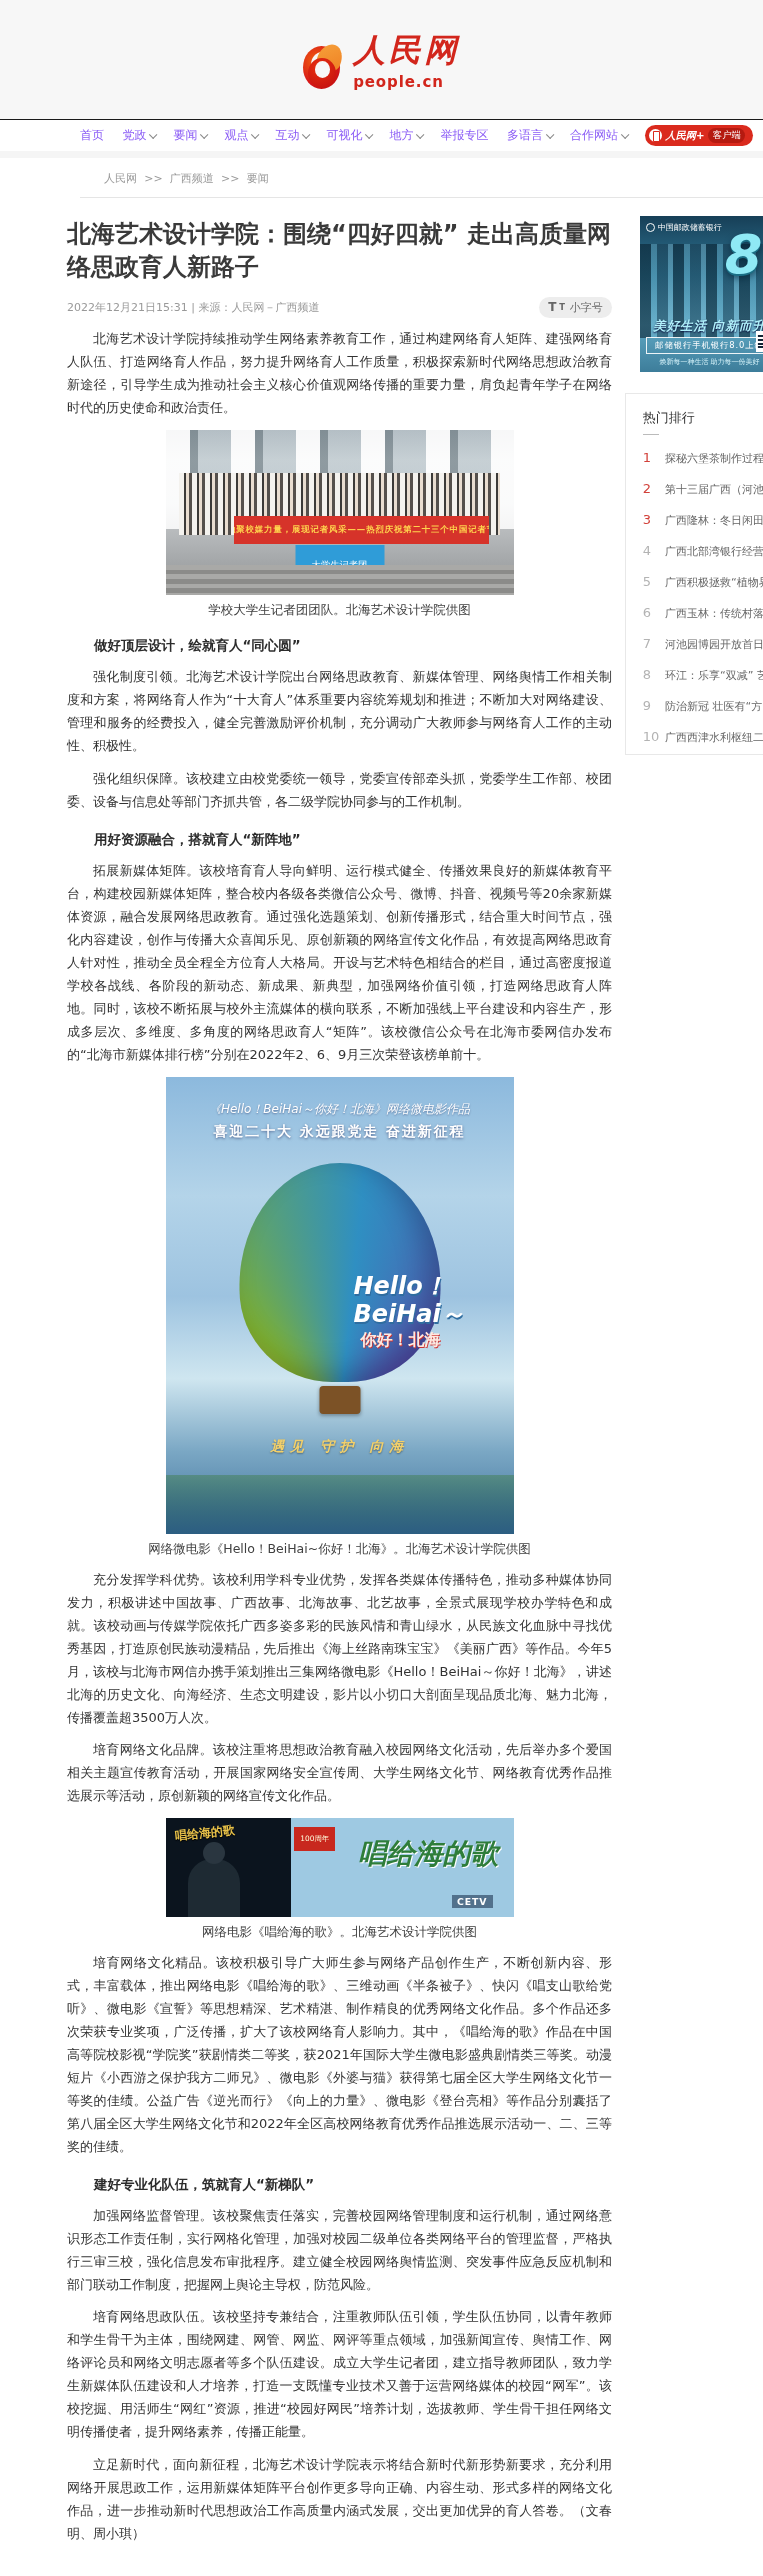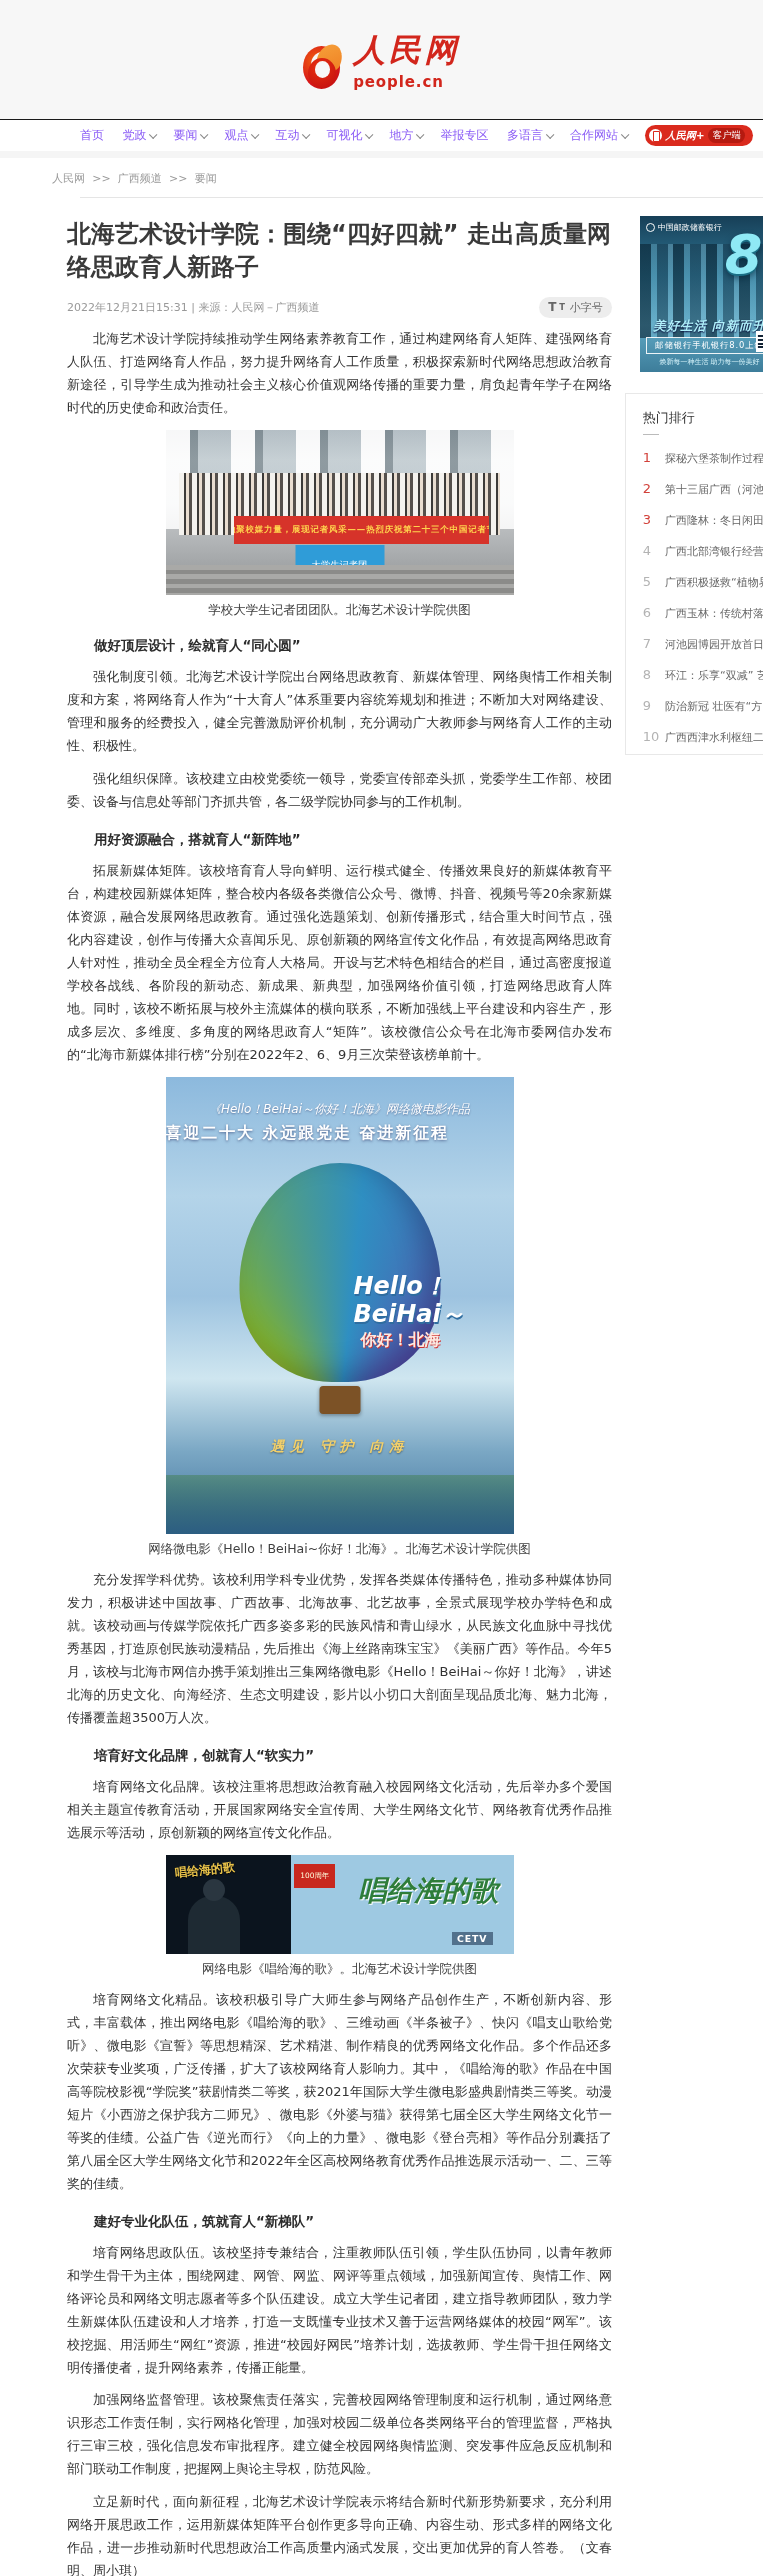--- a/index.html
+++ b/index.html
@@ -33,21 +33,21 @@
   .app-badge .phone { width:13px; height:13px; background:#fff; border-radius:50%; position:relative; }
   .app-badge .phone:after { content:""; position:absolute; left:4.2px; top:2.3px; width:4.6px; height:8.4px; border:0.9px solid #da2a1d; border-radius:0.9px; }
   .app-badge .brand { font-style:italic; font-weight:bold; }
   .app-badge .tag { background:#b51a10; border-radius:7.4px; padding:0.9px 4.6px; font-size:9.3px; }
   .nav-sep { width:0.9px; height:16.7px; background:#ddd; margin:0 9.3px; }
   .hamburger { width:16.7px; height:12px; display:flex; flex-direction:column; justify-content:space-between; cursor:pointer; }
   .hamburger i { height:1.9px; background:#222; display:block; }
   .nav-strip { height:6.5px; background:#f5f5f5; }
 
   
-  .crumb-bar { padding:13px 0 11px 52px; font-size:11px; color:#999; }
+  .crumb-bar { padding:13px 0 11px 104px; font-size:11px; color:#999; }
   .crumb-bar a { color:#999; text-decoration:none; margin:0 3.7px; cursor:pointer; }
   .crumb-bar a:first-child { margin-left:0; }
   .crumb-divider { border-bottom:0.9px solid #e5e5e5; margin-left:80px; }
 
   
   .main-wrap { display:flex; padding-left:67px; }
   .article-col { width:545px; flex:none; }
   .side-col { width:260px; flex:none; margin-left:13px; }
 
   
@@ -78,21 +78,21 @@
   .ph-group .flag { position:absolute; left:50%; transform:translateX(-50%); top:70%; width:89px; height:41px;
               background:#2f9cd8; color:#fff; font-size:9.3px; display:flex; align-items:center; justify-content:center; }
   .ph-group .steps { position:absolute; left:0; right:0; bottom:0; height:18%;
               background:repeating-linear-gradient(180deg,#a9a9a7 0 4.6px, #8b8b89 4.6px 9.3px); }
 
   
   .ph-poster { width:348px; height:457px; position:relative; overflow:hidden;
                background:linear-gradient(180deg,#8cb9dd 0%, #b4d4e9 26%, #9dc3e0 48%, #cfe6f0 66%, #7aa7c4 82%, #3e7099 100%); }
   .ph-poster .ptop1 { position:absolute; top:24px; width:100%; text-align:center; color:#fff; font-size:12px;
                font-style:italic; text-shadow:0 0.9px 1.9px rgba(0,0,60,.4); }
-  .ph-poster .ptop2 { position:absolute; top:46px; width:100%; text-align:left; color:#fff; font-size:16px; font-weight:bold;
+  .ph-poster .ptop2 { position:absolute; top:46px; width:100%; text-align:center; color:#fff; font-size:14px; font-weight:bold;
                letter-spacing:1.9px; text-shadow:0 0.9px 2.8px rgba(0,0,60,.5); }
   .balloon { position:absolute; left:50%; top:86px; transform:translateX(-50%); width:201px; height:219px;
              border-radius:50% 50% 46% 46% / 56% 56% 42% 42%;
              background:conic-gradient(from 160deg at 50% 115%, #d84b35, #f08a1d, #f5d327, #7fb12f, #2f8fc2, #5b4ba8, #c23a6d, #d84b35);
              box-shadow:inset -13px -9.3px 28px rgba(0,0,40,.25); }
   .balloon-basket { position:absolute; left:50%; top:309px; transform:translateX(-50%); width:41px; height:28px;
              background:#7c5226; border-radius:3.7px; box-shadow:0 1.9px 3.7px rgba(0,0,0,.3); }
   .ph-poster .big-en { position:absolute; top:195px; left:54%; color:#fff; font-size:24px; font-weight:bold;
              font-style:italic; text-shadow:0.9px 1.9px 0 #2f6da0; line-height:28px; }
   .ph-poster .big-cn { position:absolute; top:253px; left:56%; color:#ffe9e0; font-size:16px; font-weight:bold;
@@ -278,43 +278,42 @@
           <div class="big-en">Hello！BeiHai～</div>
           <div class="big-cn">你好！北海</div>
           <div class="slogan">遇见 守护 向海</div>
           <div class="sea"></div>
         </div>
       </div>
       <div class="figcap">网络微电影《Hello！BeiHai~你好！北海》。北海艺术设计学院供图</div>
 
       <p class="para">充分发挥学科优势。该校利用学科专业优势，发挥各类媒体传播特色，推动多种媒体协同发力，积极讲述中国故事、广西故事、北海故事、北艺故事，全景式展现学校办学特色和成就。该校动画与传媒学院依托广西多姿多彩的民族风情和青山绿水，从民族文化血脉中寻找优秀基因，打造原创民族动漫精品，先后推出《海上丝路南珠宝宝》《美丽广西》等作品。今年5月，该校与北海市网信办携手策划推出三集网络微电影《Hello！BeiHai～你好！北海》，讲述北海的历史文化、向海经济、生态文明建设，影片以小切口大剖面呈现品质北海、魅力北海，传播覆盖超3500万人次。</p>
 
-      <h2 class="sec">培育好文化品牌，创就育人“软实力”</h2>
       <p class="para">培育网络文化品牌。该校注重将思想政治教育融入校园网络文化活动，先后举办多个爱国相关主题宣传教育活动，开展国家网络安全宣传周、大学生网络文化节、网络教育优秀作品推选展示等活动，原创新颖的网络宣传文化作品。</p>
 
       <div class="figure">
         <div class="ph-movie">
           <div class="m-left">
             <div class="gold">唱给海的歌</div>
             <div class="girl"></div>
           </div>
           <div class="m-badge">100周年</div>
           <div class="m-right">
             <div class="green">唱给海的歌</div>
             <div class="station">CETV</div>
           </div>
         </div>
       </div>
       <div class="figcap">网络电影《唱给海的歌》。北海艺术设计学院供图</div>
 
       <p class="para">培育网络文化精品。该校积极引导广大师生参与网络产品创作生产，不断创新内容、形式，丰富载体，推出网络电影《唱给海的歌》、三维动画《半条被子》、快闪《唱支山歌给党听》、微电影《宣誓》等思想精深、艺术精湛、制作精良的优秀网络文化作品。多个作品还多次荣获专业奖项，广泛传播，扩大了该校网络育人影响力。其中，《唱给海的歌》作品在中国高等院校影视“学院奖”获剧情类二等奖，获2021年国际大学生微电影盛典剧情类三等奖。动漫短片《小西游之保护我方二师兄》、微电影《外婆与猫》获得第七届全区大学生网络文化节一等奖的佳绩。公益广告《逆光而行》《向上的力量》、微电影《登台亮相》等作品分别囊括了第八届全区大学生网络文化节和2022年全区高校网络教育优秀作品推选展示活动一、二、三等奖的佳绩。</p>
 
       <h2 class="sec">建好专业化队伍，筑就育人“新梯队”</h2>
+      <p class="para">加强网络监督管理。该校聚焦责任落实，完善校园网络管理制度和运行机制，通过网络意识形态工作责任制，实行网格化管理，加强对校园二级单位各类网络平台的管理监督，严格执行三审三校，强化信息发布审批程序。建立健全校园网络舆情监测、突发事件应急反应机制和部门联动工作制度，把握网上舆论主导权，防范风险。</p>
       <p class="para">培育网络思政队伍。该校坚持专兼结合，注重教师队伍引领，学生队伍协同，以青年教师和学生骨干为主体，围绕网建、网管、网监、网评等重点领域，加强新闻宣传、舆情工作、网络评论员和网络文明志愿者等多个队伍建设。成立大学生记者团，建立指导教师团队，致力学生新媒体队伍建设和人才培养，打造一支既懂专业技术又善于运营网络媒体的校园“网军”。该校挖掘、用活师生“网红”资源，推进“校园好网民”培养计划，选拔教师、学生骨干担任网络文明传播使者，提升网络素养，传播正能量。</p>
-      <p class="para">加强网络监督管理。该校聚焦责任落实，完善校园网络管理制度和运行机制，通过网络意识形态工作责任制，实行网格化管理，加强对校园二级单位各类网络平台的管理监督，严格执行三审三校，强化信息发布审批程序。建立健全校园网络舆情监测、突发事件应急反应机制和部门联动工作制度，把握网上舆论主导权，防范风险。</p>
       <p class="para">立足新时代，面向新征程，北海艺术设计学院表示将结合新时代新形势新要求，充分利用网络开展思政工作，运用新媒体矩阵平台创作更多导向正确、内容生动、形式多样的网络文化作品，进一步推动新时代思想政治工作高质量内涵式发展，交出更加优异的育人答卷。（文春明、周小琪）</p>
 
     </div>
   </div>
 
   <aside class="side-col">
     <div class="side-ad">
       <div class="bldg"></div>
       <div class="bank">
           <i></i>

